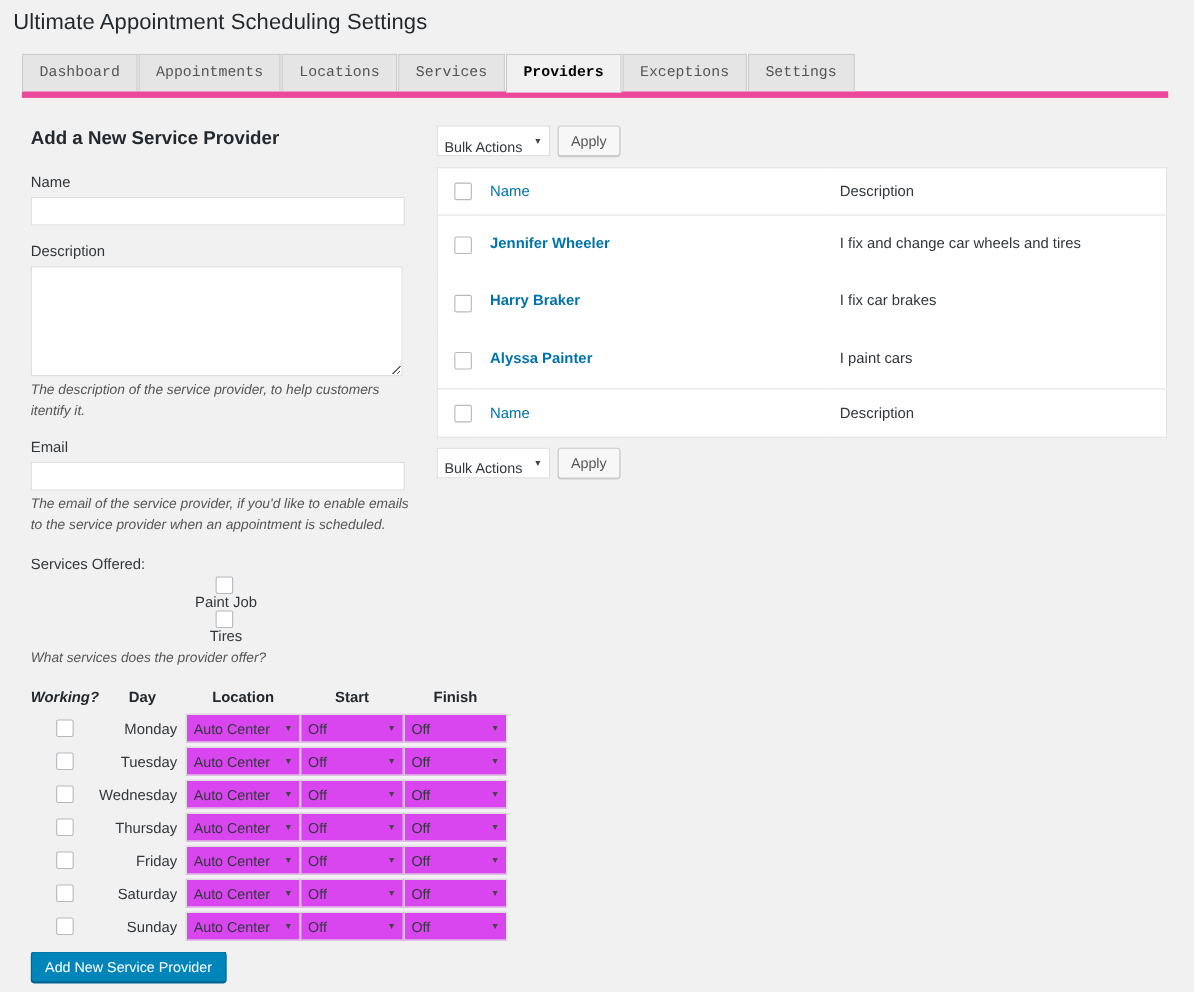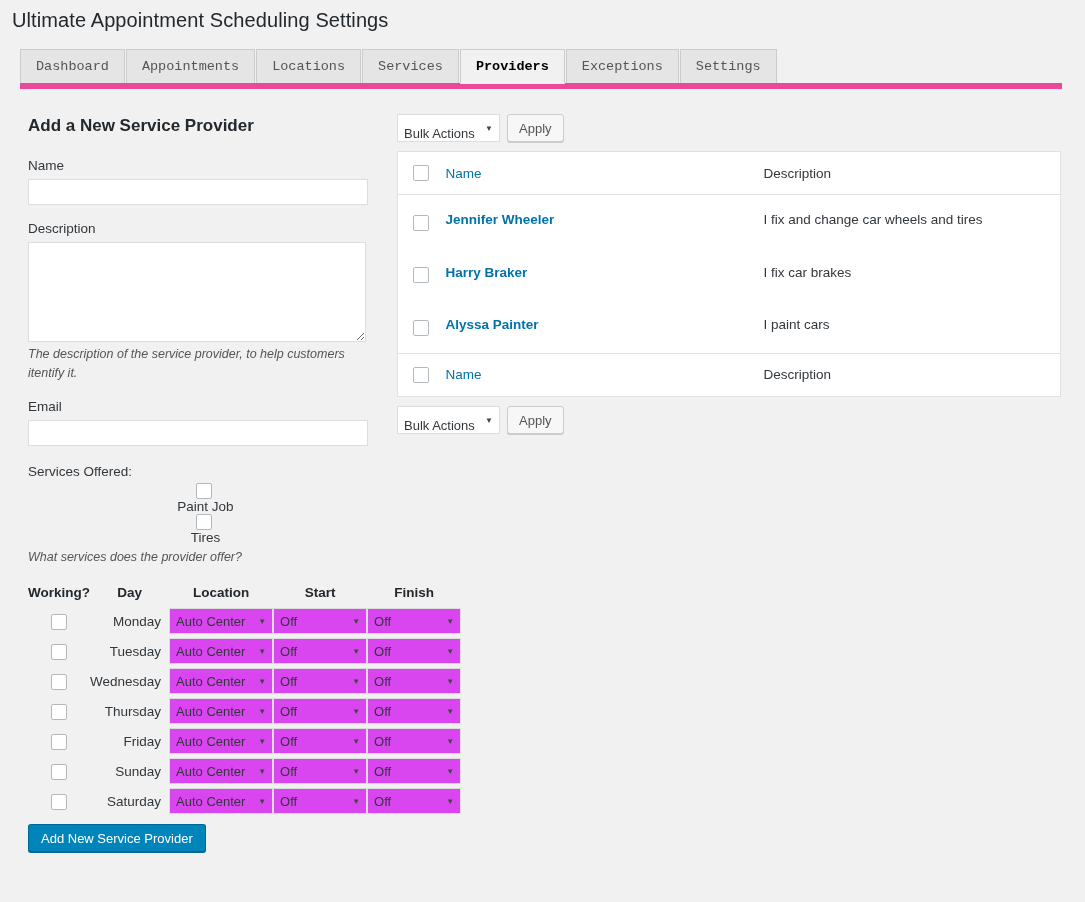--- a/index.html
+++ b/index.html
@@ -138,21 +138,21 @@
     border-collapse: collapse;
     width: 430px;
   }
   .sched th {
     font-size: 13.5px;
     font-weight: 600;
     color: #23282d;
     padding: 0 0 6px 0;
     text-align: center;
   }
-  .sched th.th-working { width: 72px; }
+  .sched th.th-working { width: 72px; font-style: italic; }
   .sched th.th-day { width: 72px; }
   .sched th.th-loc { width: 110px; }
   .sched th.th-start { width: 100px; }
   .sched th.th-finish { width: 100px; }
   .sched td { padding: 2px 0; text-align: center; vertical-align: middle; }
   .sched td.td-day {
     font-size: 13.5px;
     color: #32373c;
     text-align: right;
     padding-right: 8px;
@@ -303,20 +303,21 @@
     <div class="gap"></div>
 
     <label class="field-label">Description</label>
     <textarea class="txt-area" style=""></textarea>
     <p class="hint">The description of the service provider, to help customers itentify it.</p>
 
     <div class="gap"></div>
 
     <label class="field-label">Email</label>
     <input class="txt-input" type="text" value="" style="">
+    <p class="hint">The email of the service provider, if you'd like to enable emails to the service provider when an appointment is scheduled.</p>
 
     <div style="height:18px"></div>
 
     <div class="svc-label">Services Offered:</div>
     <div class="svc-row" id="services-offered">
         <input type="checkbox" class="wp-cb" style="">
         <span class="cb-label" style="margin: 0px 0px 0px 5px;">Paint Job</span>
         <input type="checkbox" class="wp-cb" style="">
         <span class="cb-label" style="margin: 0px 0px 0px 5px;">Tires</span>
       </div>
@@ -364,28 +365,28 @@
           </tr>
           <tr>
             <td><input type="checkbox" class="wp-cb" style=""></td>
             <td class="td-day">Friday</td>
             <td><span class="sel-wrap"><select class="sel sel-loc"><option>Auto Center</option></select></span></td>
             <td><span class="sel-wrap"><select class="sel sel-time"><option>Off</option></select></span></td>
             <td><span class="sel-wrap"><select class="sel sel-time"><option>Off</option></select></span></td>
           </tr>
           <tr>
             <td><input type="checkbox" class="wp-cb" style=""></td>
+            <td class="td-day">Saturday</td>
+            <td><span class="sel-wrap"><select class="sel sel-loc"><option>Auto Center</option></select></span></td>
+            <td><span class="sel-wrap"><select class="sel sel-time"><option>Off</option></select></span></td>
+            <td><span class="sel-wrap"><select class="sel sel-time"><option>Off</option></select></span></td>
+          </tr>
+          <tr>
+            <td><input type="checkbox" class="wp-cb" style=""></td>
             <td class="td-day">Sunday</td>
-            <td><span class="sel-wrap"><select class="sel sel-loc"><option>Auto Center</option></select></span></td>
-            <td><span class="sel-wrap"><select class="sel sel-time"><option>Off</option></select></span></td>
-            <td><span class="sel-wrap"><select class="sel sel-time"><option>Off</option></select></span></td>
-          </tr>
-          <tr>
-            <td><input type="checkbox" class="wp-cb" style=""></td>
-            <td class="td-day">Saturday</td>
             <td><span class="sel-wrap"><select class="sel sel-loc"><option>Auto Center</option></select></span></td>
             <td><span class="sel-wrap"><select class="sel sel-time"><option>Off</option></select></span></td>
             <td><span class="sel-wrap"><select class="sel sel-time"><option>Off</option></select></span></td>
           </tr>
         </tbody>
     </table>
 
     <button class="btn-primary">Add New Service Provider</button>
   </div>
 

